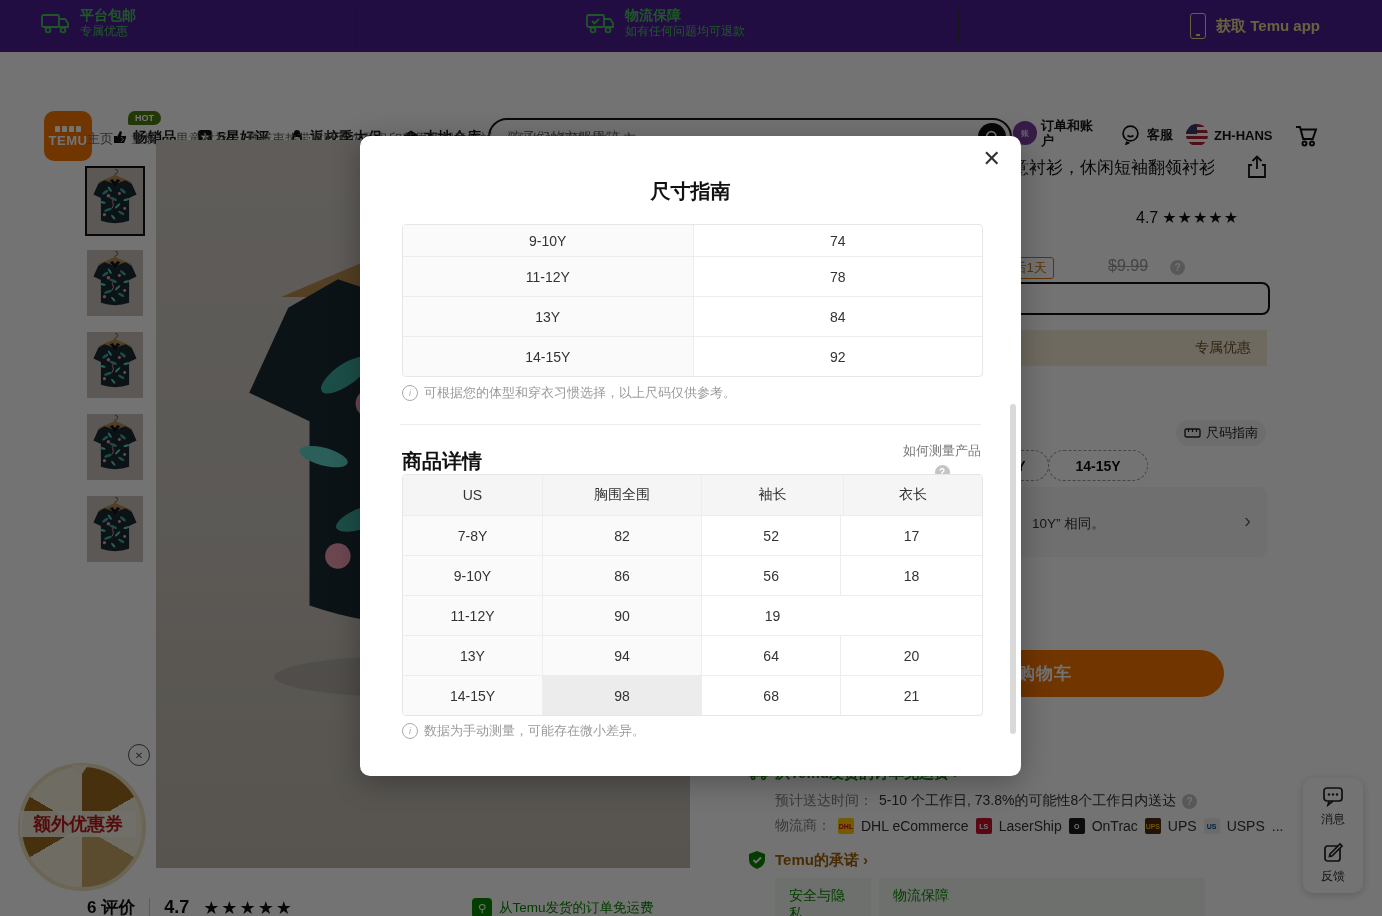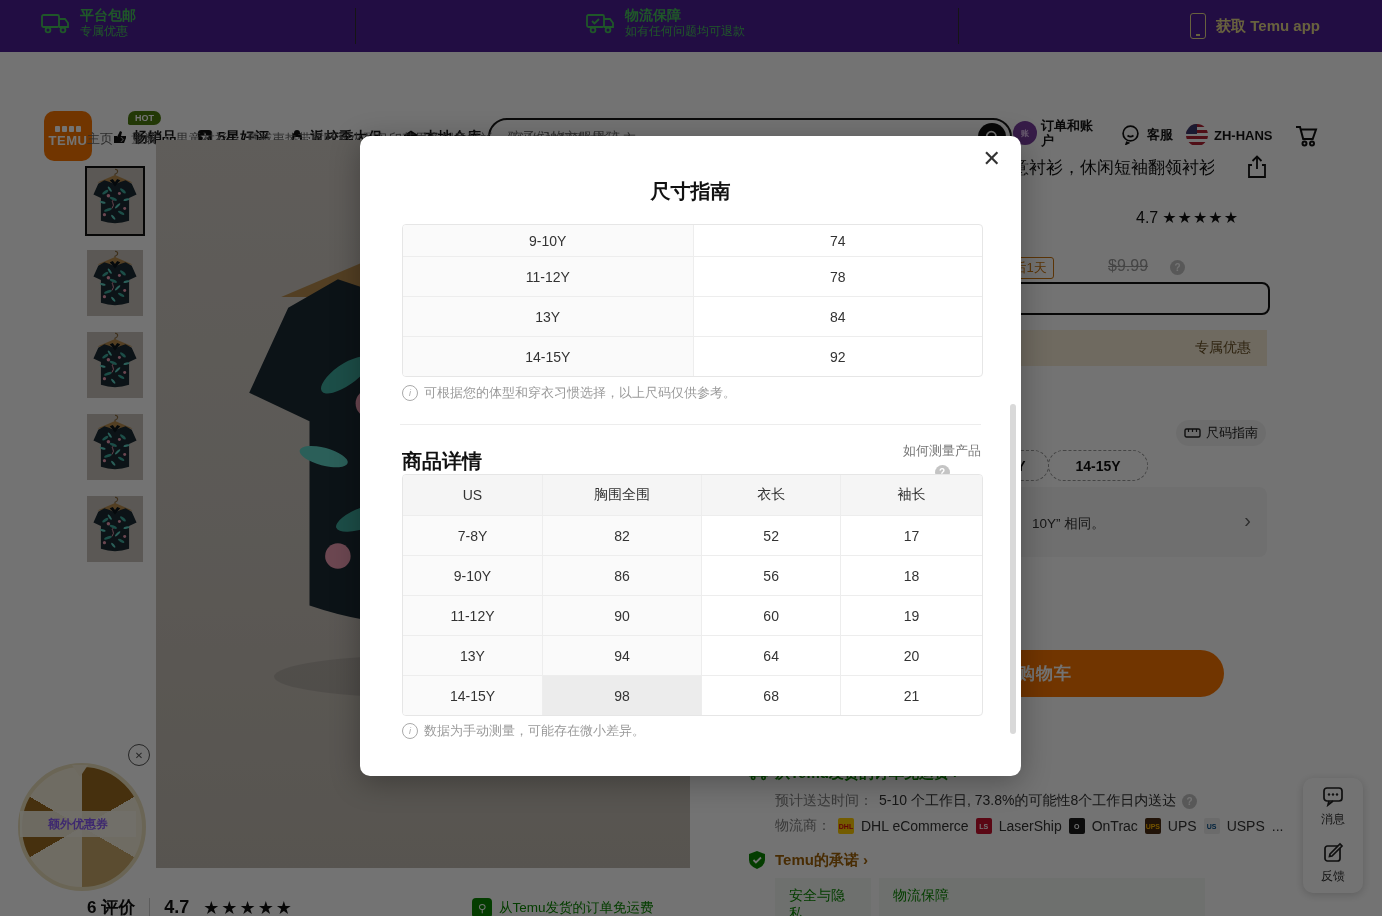--- a/index.html
+++ b/index.html
@@ -72,21 +72,21 @@
   .eta .lbl{color:#808080;}
   .carriers{left:775px;top:817px;font-size:14px;color:#333;display:flex;align-items:center;gap:7px;}
   .carriers .lbl{color:#808080;}
   .clogo{display:inline-flex;width:16px;height:16px;border-radius:2px;align-items:center;justify-content:center;font-size:7px;font-weight:bold;}
   .promiseline{left:775px;top:851px;font-size:15px;font-weight:bold;color:#a16207;}
   .ptab{position:absolute;top:878px;height:38px;background:#f3f8f3;color:#0a8800;font-size:14px;padding:9px 14px 0 14px;box-sizing:border-box;}
 
   
   .wheel{left:18px;top:763px;width:120px;height:120px;border-radius:50%;border:4px solid #ece0bd;
          background:conic-gradient(#9c6a21 0 60deg,#f7f0dc 60deg 120deg,#c9a96a 120deg 180deg,#f7f0dc 180deg 240deg,#9c6a21 240deg 300deg,#f7f0dc 300deg 360deg);}
-  .wheel .band{position:absolute;left:-2px;top:44px;width:116px;height:26px;background:rgba(250,246,232,.92);display:flex;align-items:center;justify-content:center;font-size:12px;font-weight:bold;color:#8b5cf6;}
+  .wheel .band{position:absolute;left:-2px;top:44px;width:116px;height:26px;background:rgba(250,246,232,.92);display:flex;align-items:center;justify-content:center;font-size:18px;font-weight:bold;color:#b91c1c;}
   .wheel .pointer{position:absolute;left:50px;top:-2px;width:0;height:0;border-left:8px solid transparent;border-right:8px solid transparent;border-top:12px solid #f3ecd4;}
   .wheelclose{left:128px;top:744px;width:20px;height:20px;border:1.5px solid #555;border-radius:50%;display:flex;align-items:center;justify-content:center;font-size:10px;color:#555;cursor:pointer;}
   .revstrip{left:87px;top:896px;display:flex;align-items:center;gap:14px;}
   .revstrip .cnt{font-size:17px;font-weight:bold;color:#111;}
   .revstrip .bar{width:1px;height:20px;background:#ccc;}
   .revstrip .rt{font-size:18px;font-weight:bold;color:#111;}
   .revstrip .stars{font-size:18px;letter-spacing:2px;color:#111;}
   .revbadge{left:472px;top:898px;display:flex;align-items:center;gap:7px;font-size:13.5px;color:#0a8800;}
   .revbadge .ic{width:20px;height:20px;border-radius:4px;background:#0a8800;color:#fff;display:flex;align-items:center;justify-content:center;font-size:11px;}
 
@@ -493,39 +493,38 @@
     <span class="how">
       <span>如何测量产品</span>
       <span class="qmark">?</span>
     </span>
   </div>
 
   <div class="tblwrap" id="detail-table" style="top:338px;">
       <div class="trow thead" style="height: 40px;">
         <div class="tcell" style="width: 24%;">US</div>
         <div class="tcell" style="width: 27.5%;">胸围全围</div>
+        <div class="tcell" style="width: 24.5%;">袖长</div>
         <div class="tcell" style="width: 24%;">衣长</div>
-        <div class="tcell" style="width: 24.5%;">袖长</div>
       </div>
       <div class="trow" style="height: 39px;">
         <div class="tcell shade" style="width: 24%;">7-8Y</div>
         <div class="tcell shade" style="width: 27.5%;">82</div>
         <div class="tcell" style="width: 24%;">52</div>
         <div class="tcell" style="width: 24.5%;">17</div>
       </div>
       <div class="trow" style="height: 39px;">
         <div class="tcell shade" style="width: 24%;">9-10Y</div>
         <div class="tcell shade" style="width: 27.5%;">86</div>
         <div class="tcell" style="width: 24%;">56</div>
         <div class="tcell" style="width: 24.5%;">18</div>
       </div>
       <div class="trow" style="height: 39px;">
         <div class="tcell shade" style="width: 24%;">11-12Y</div>
         <div class="tcell shade" style="width: 27.5%;">90</div>
-        <div class="tcell" style="width: 24%;">60</div>
         <div class="tcell" style="width: 24.5%;">19</div>
       </div>
       <div class="trow" style="height: 39px;">
         <div class="tcell shade" style="width: 24%;">13Y</div>
         <div class="tcell shade" style="width: 27.5%;">94</div>
         <div class="tcell" style="width: 24%;">64</div>
         <div class="tcell" style="width: 24.5%;">20</div>
       </div>
       <div class="trow" style="height: 39px;">
         <div class="tcell shade" style="width: 24%;">14-15Y</div>

